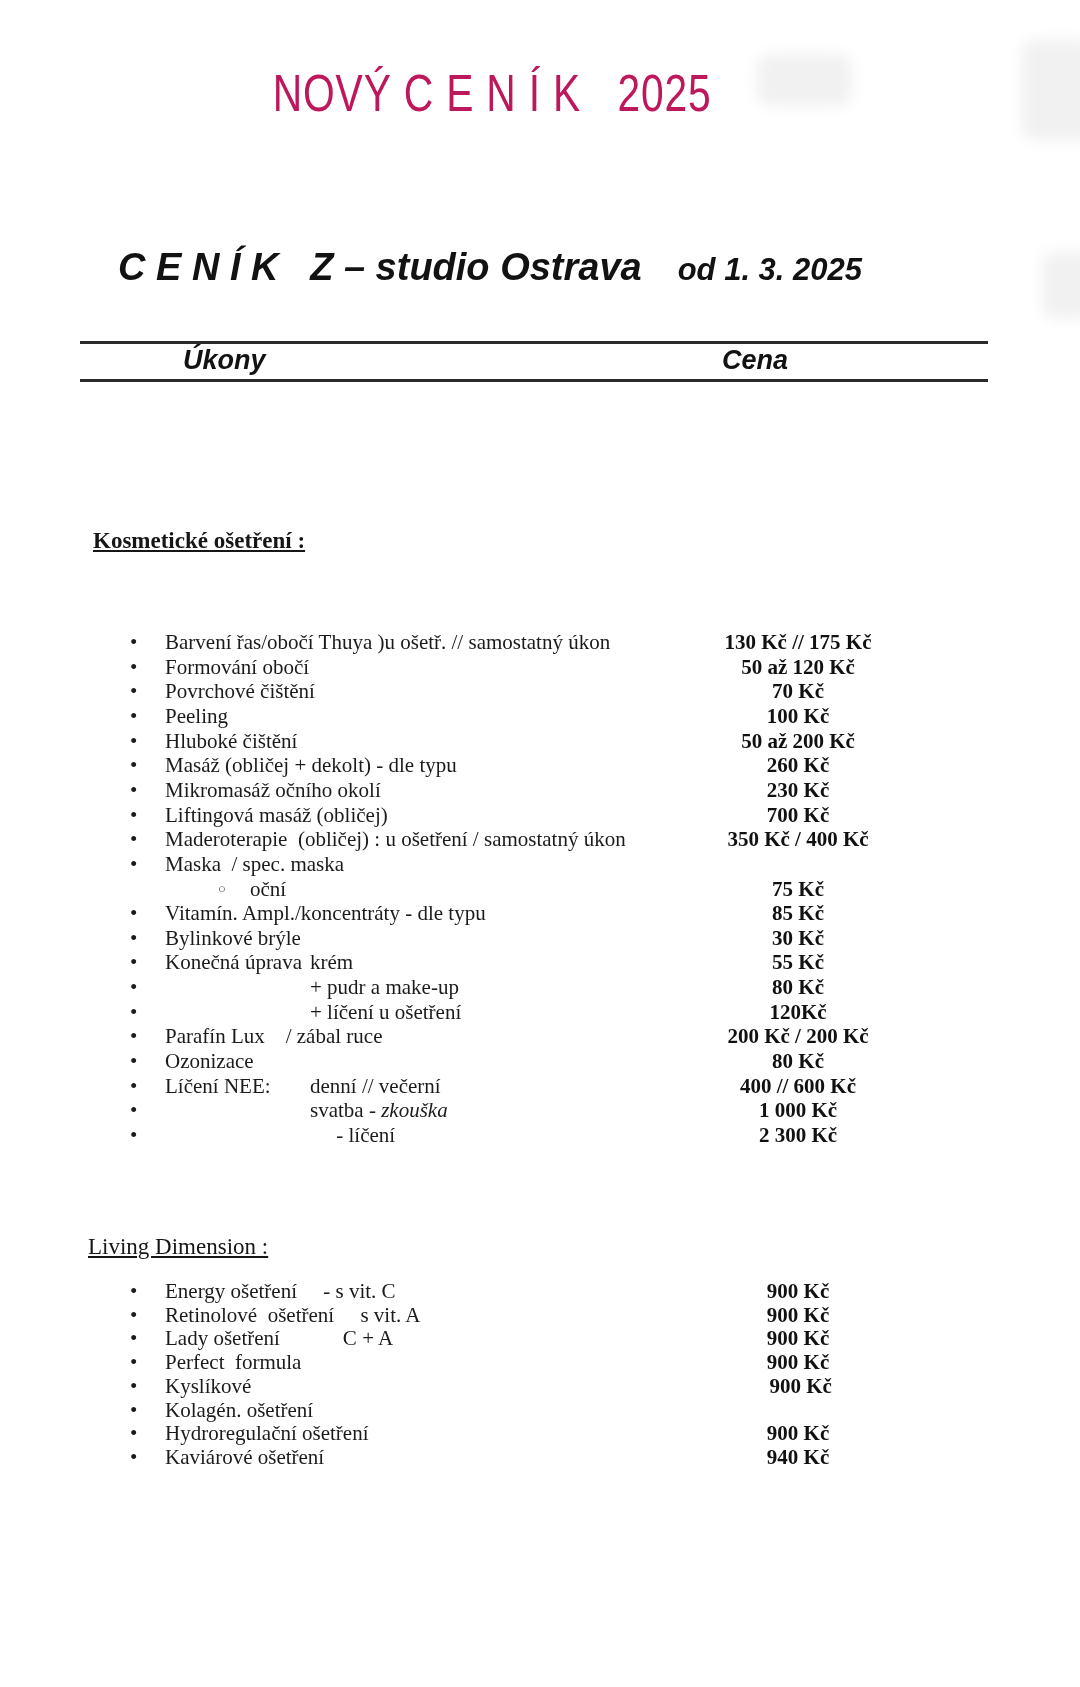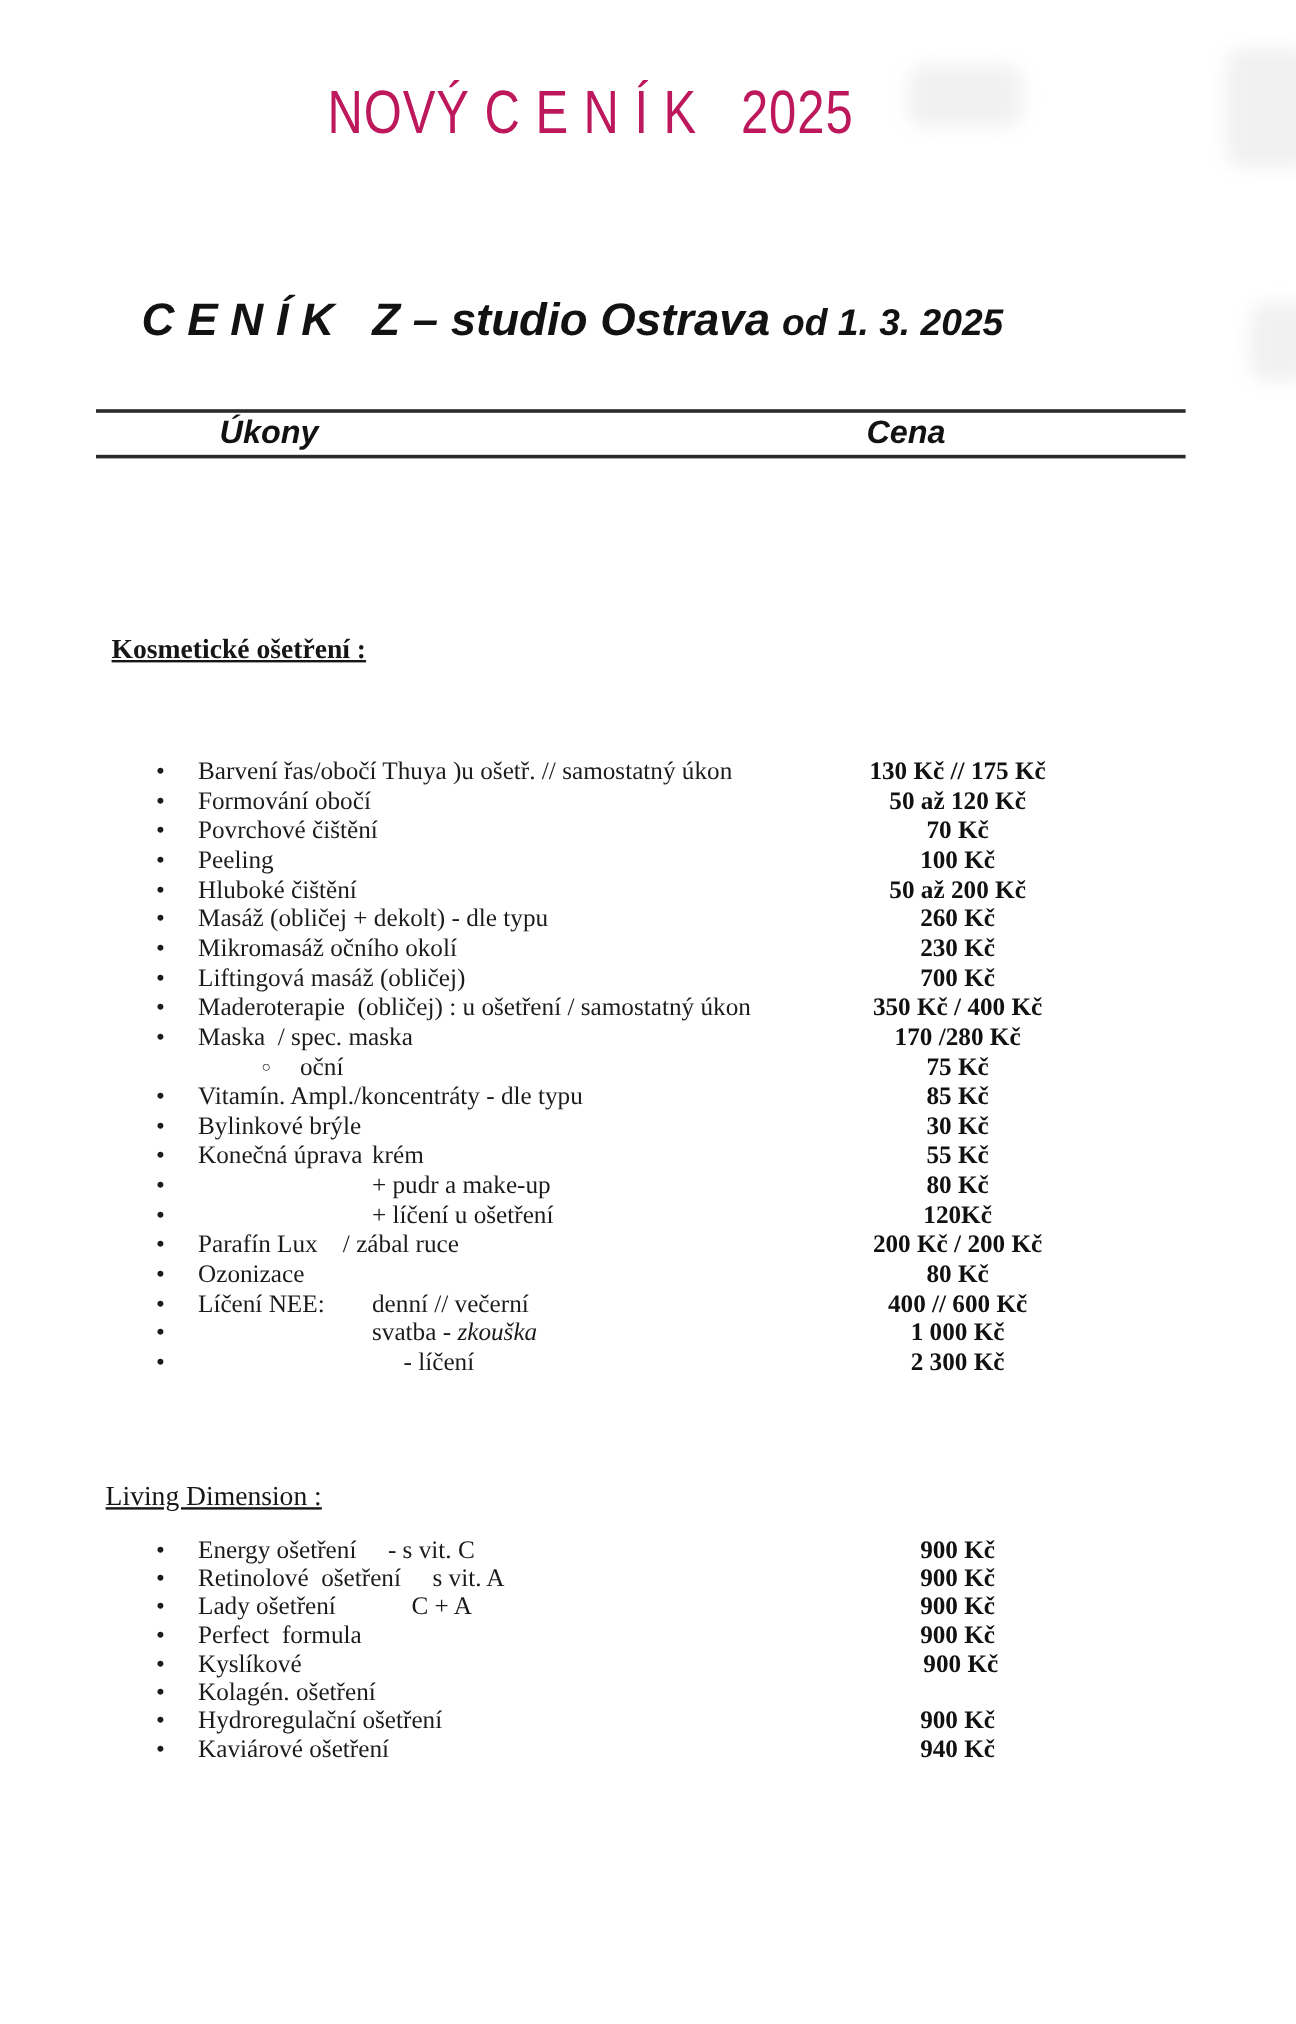--- a/index.html
+++ b/index.html
@@ -18,21 +18,21 @@
     font-family:"Liberation Sans",sans-serif;font-size:51px;font-weight:400;
     color:#be185d;
   }
   .title-inner{display:inline-block;transform:scaleX(.8);white-space:pre;letter-spacing:1px;}
 
   .subtitle{
     position:absolute;top:246px;left:118px;white-space:nowrap;
     font-family:"Liberation Sans",sans-serif;font-style:italic;font-weight:700;color:#121212;
   }
   .sub-main{font-size:38px;white-space:pre;}
-  .sub-date{font-size:31px;margin-left:10px;white-space:pre;}
+  .sub-date{font-size:31px;margin-left:36px;white-space:pre;}
 
   .rule{position:absolute;left:80px;width:908px;height:3px;background:#2b2b2b;}
   .rule-top{top:341px;}
   .rule-bottom{top:379px;}
   .colhead{
     position:absolute;top:345px;font-family:"Liberation Sans",sans-serif;
     font-style:italic;font-weight:700;font-size:27px;color:#121212;
   }
   .col-ukony{left:183px;}
   .col-cena{left:722px;}
@@ -115,21 +115,20 @@
         <span class="price">700 Kč</span>
       </div>
       <div class="row" style="top: 827.2px; height: 24.65px; line-height: 24.65px;">
         <span class="bullet">•</span>
         <span class="t1">Maderoterapie  (obličej) : u ošetření / samostatný úkon</span>
         <span class="price">350 Kč / 400 Kč</span>
       </div>
       <div class="row" style="top: 851.85px; height: 24.65px; line-height: 24.65px;">
         <span class="bullet">•</span>
         <span class="t1">Maska  / spec. maska</span>
-        <span class="price">170 /280 Kč</span>
       </div>
       <div class="row" style="top: 876.5px; height: 24.65px; line-height: 24.65px;">
         <span class="bullet circle" style="left: 218px;">○</span>
         <span class="t1 sub">oční</span>
         <span class="price">75 Kč</span>
       </div>
       <div class="row" style="top: 901.15px; height: 24.65px; line-height: 24.65px;">
         <span class="bullet">•</span>
         <span class="t1">Vitamín. Ampl./koncentráty - dle typu</span>
         <span class="price">85 Kč</span>

